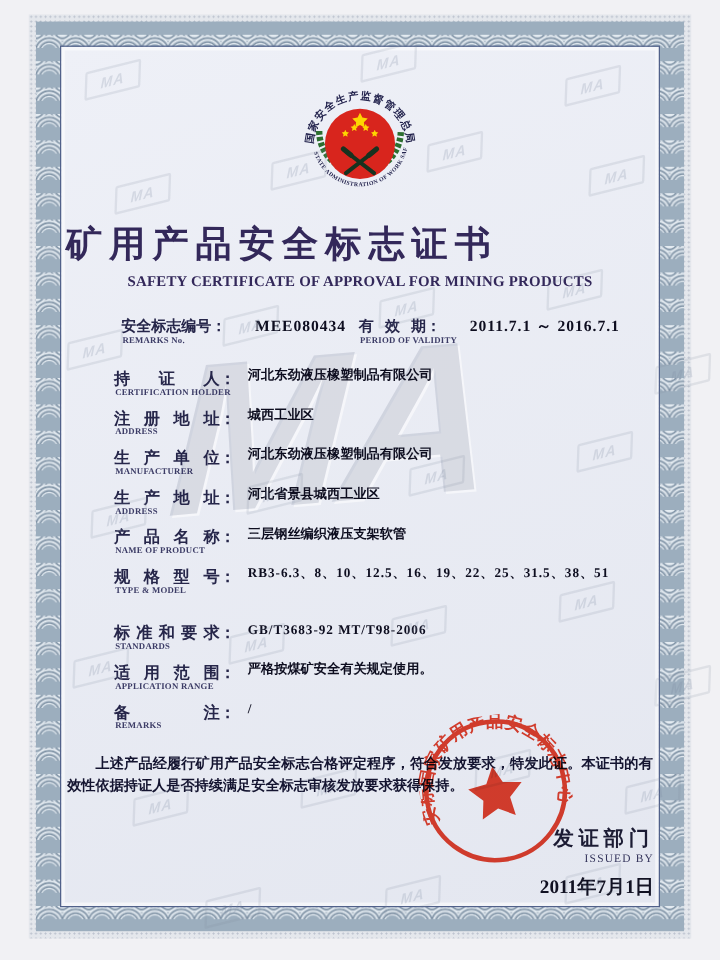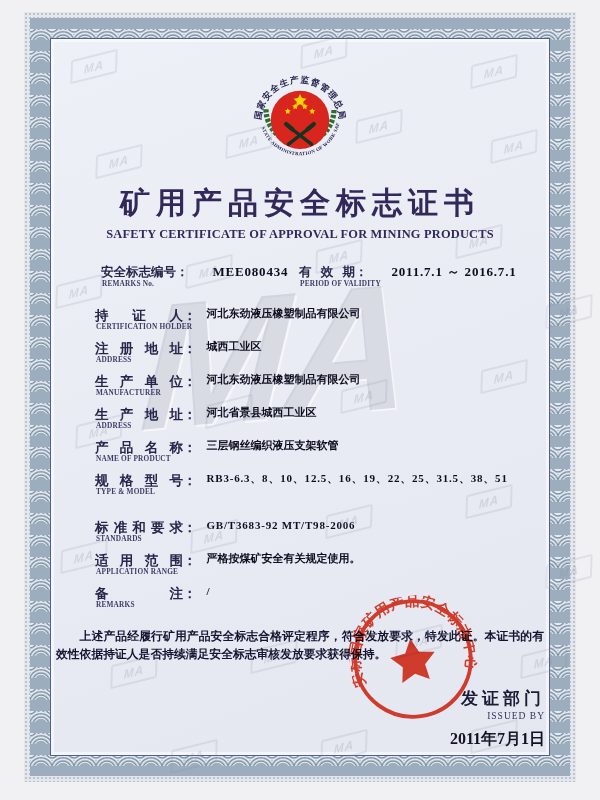--- a/index.html
+++ b/index.html
@@ -29,21 +29,21 @@
     display:flex;align-items:center;justify-content:center;
     transform:rotate(-14deg) skewX(-16deg);border-radius:2px;letter-spacing:1px;}
   .ghost{position:absolute;left:90px;top:215px;z-index:0;
     font:italic 900 178px "Liberation Sans",sans-serif;letter-spacing:-6px;
     color:rgba(148,157,177,.30);transform:rotate(-5deg) skewX(-8deg);
     text-shadow:2px 2px 0 rgba(255,255,255,.55);}
 
   
   .content{position:relative;z-index:2;padding:0 4px;}
   .emblem-wrap{text-align:center;margin-top:32px;height:102px;}
-  .title{margin-top:10px;text-align:center;font-size:30px;font-weight:bold;
+  .title{margin-top:10px;font-size:30px;font-weight:bold;
     letter-spacing:6px;color:#33285a;}
   .subtitle{margin-top:3px;text-align:center;font-size:12.4px;font-weight:bold;
     color:#33285a;letter-spacing:.2px;}
 
   .meta-row{display:flex;margin:22px 0 0 46px;}
   .meta-left{width:198px;}
   .field{display:flex;align-items:flex-start;}
   .lab{position:relative;white-space:nowrap;font-size:12.5px;font-weight:700;color:#26264a;}
   .lab .en{position:absolute;left:1px;top:15px;font-size:7.3px;font-weight:700;
     color:#3c3c66;letter-spacing:.2px;white-space:nowrap;}

